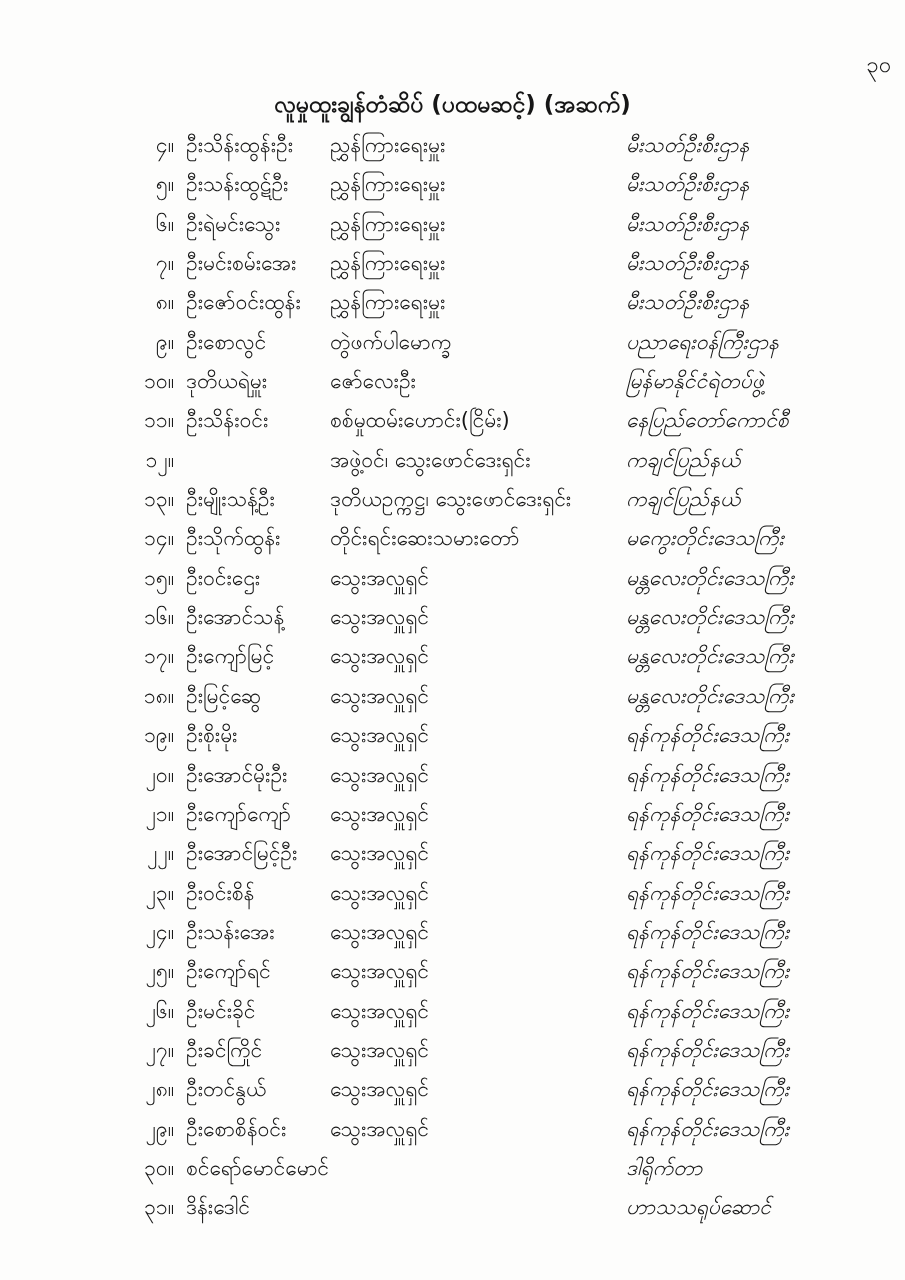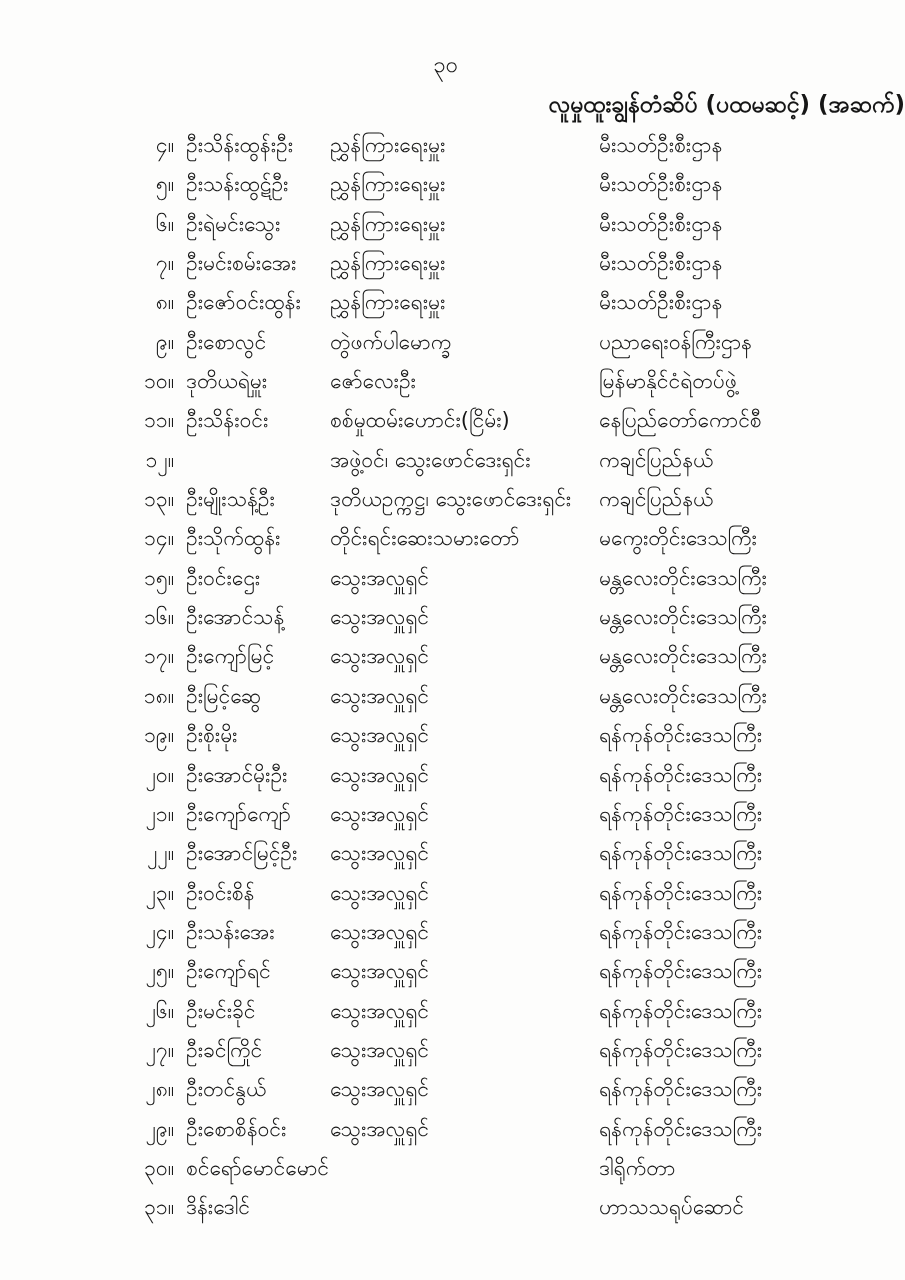--- a/index.html
+++ b/index.html
@@ -10,29 +10,29 @@
     margin: 0 auto;
     background: #fdfdfc;
     color: #161616;
     font-family: "DejaVu Sans", sans-serif;
     overflow: hidden;
   }
   .page-number {
     position: absolute;
     top: 48px;
     left: 0; right: 14px;
-    text-align: center;
+    text-align: right;
     font-size: 22px;
     line-height: 34px;
   }
   .page-title {
     position: absolute;
     top: 84px;
     left: 0; right: 0;
-    text-align: right;
+    text-align: center;
     font-size: 23px;
     font-weight: 700;
     line-height: 40px;
   }
   .rows {
     position: absolute;
     top: 126px;
     left: 0;
     right: 0;
   }
@@ -40,21 +40,21 @@
     position: relative;
     height: 39.35px;
     font-size: 21px;
     line-height: 39.35px;
     white-space: nowrap;
   }
   .cell { position: absolute; top: 0; }
   .cell.no   { left: 68px;  width: 106px; text-align: right; }
   .cell.name { left: 186px; }
   .cell.pos  { left: 330px; }
-  .cell.org  { left: 599px; }
+  .cell.org  { left: 626px; font-style: italic; }
 </style>
 </head>
 <body>
 
 <div class="page">
   <div class="page-number">၃၀</div>
   <div class="page-title">လူမှုထူးချွန်တံဆိပ် (ပထမဆင့်) (အဆက်)</div>
   <div class="rows" id="rows">
   <div class="row">
     <span class="cell no">၄။</span>

